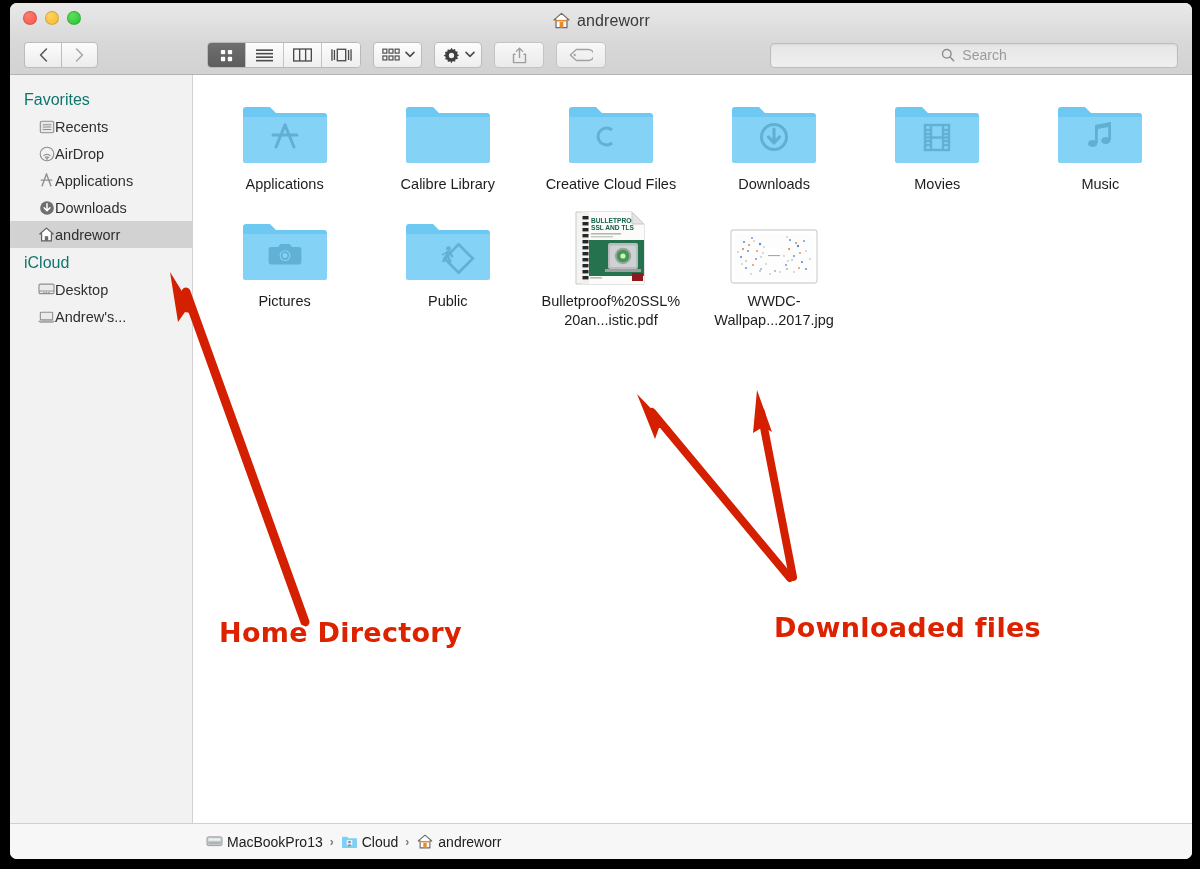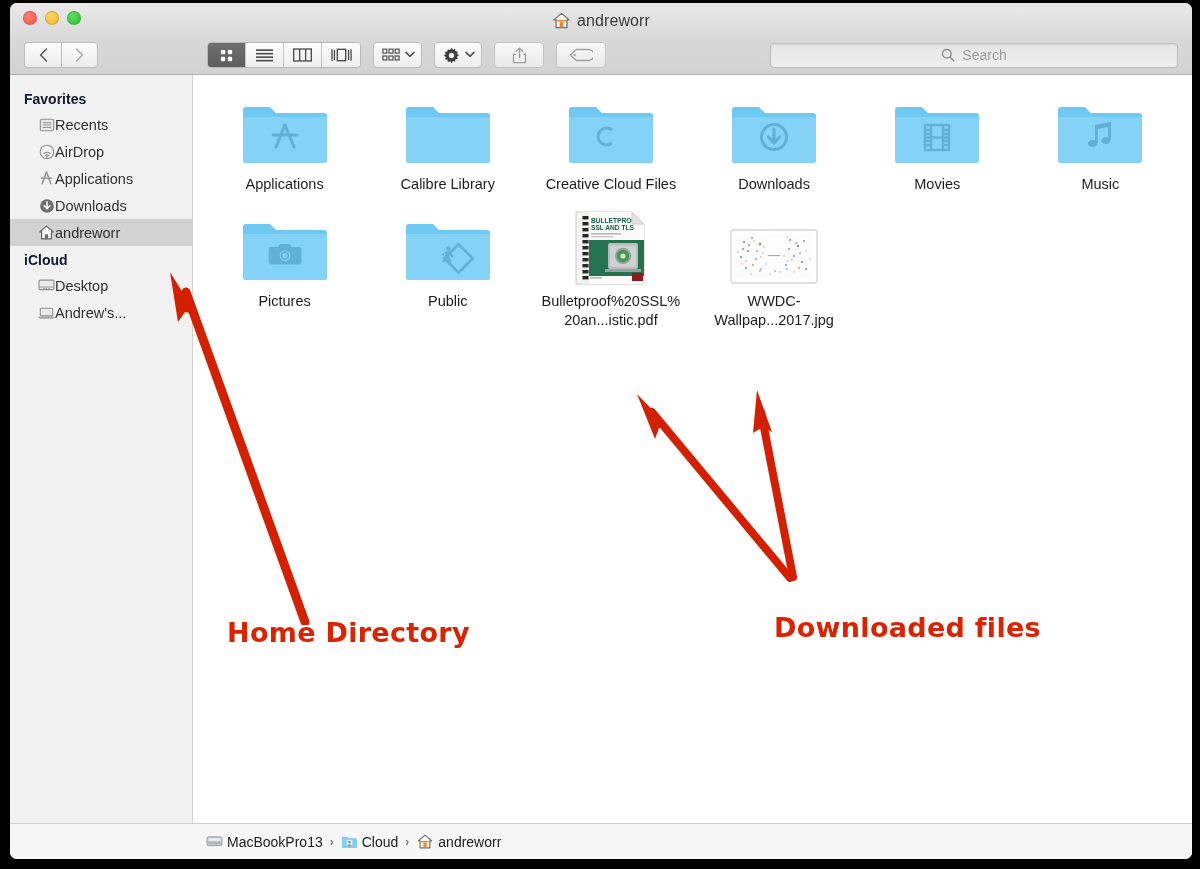--- a/index.html
+++ b/index.html
@@ -147,24 +147,24 @@
 
   .sidebar {
     width: 183px;
     flex: 0 0 183px;
     background: #f2f2f2;
     border-right: 1px solid #d2d2d2;
     padding-top: 10px;
     overflow: hidden;
   }
   .sb-section {
-    font-size: 14px;
-    color: #0f172a;
+    font-size: 16px;
+    color: #0f766e;
     padding: 6px 0 4px 14px;
-    font-weight: bold;
+    font-weight: normal;
   }
   .sb-item {
     display: flex;
     align-items: center;
     height: 27px;
     padding-left: 28px;
     font-size: 14.5px;
     color: #2f2f2f;
   }
   .sb-item.selected { background: #d2d2d2; }
@@ -238,21 +238,21 @@
     font-weight: bold;
     font-size: 27px;
     color: #dd2200;
     letter-spacing: 0.3px;
     white-space: nowrap;
     text-shadow:
       -1.6px -1.6px 0 #fff,  1.6px -1.6px 0 #fff,
       -1.6px  1.6px 0 #fff,  1.6px  1.6px 0 #fff,
        0 -2px 0 #fff, 0 2px 0 #fff, -2px 0 0 #fff, 2px 0 0 #fff;
   }
-  #anno-home { left: 227px; top: 617px; }
+  #anno-home { left: 219px; top: 617px; }
   #anno-dl   { left: 774px; top: 612px; }
 </style>
 </head>
 <body>
 
 <div id="finder-window">
 
   <div class="titlebar">
 
     <div class="traffic">

